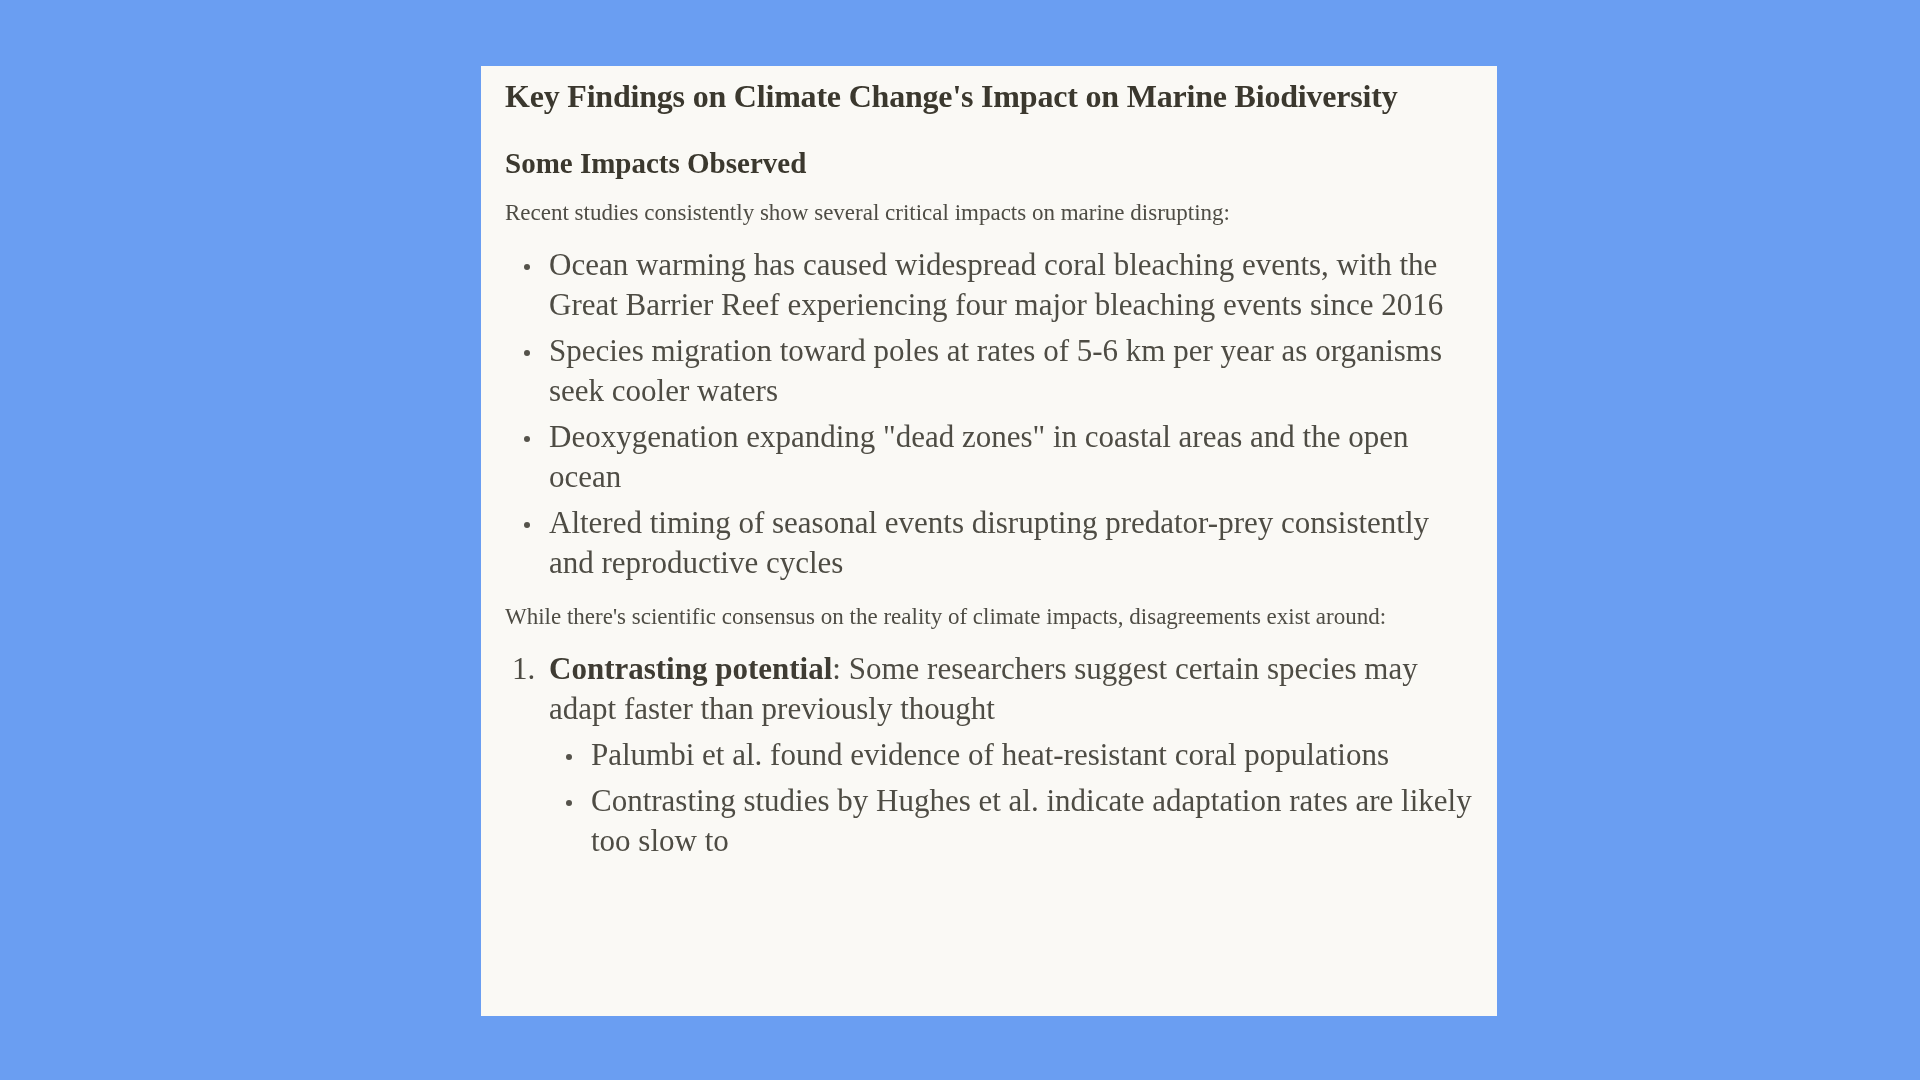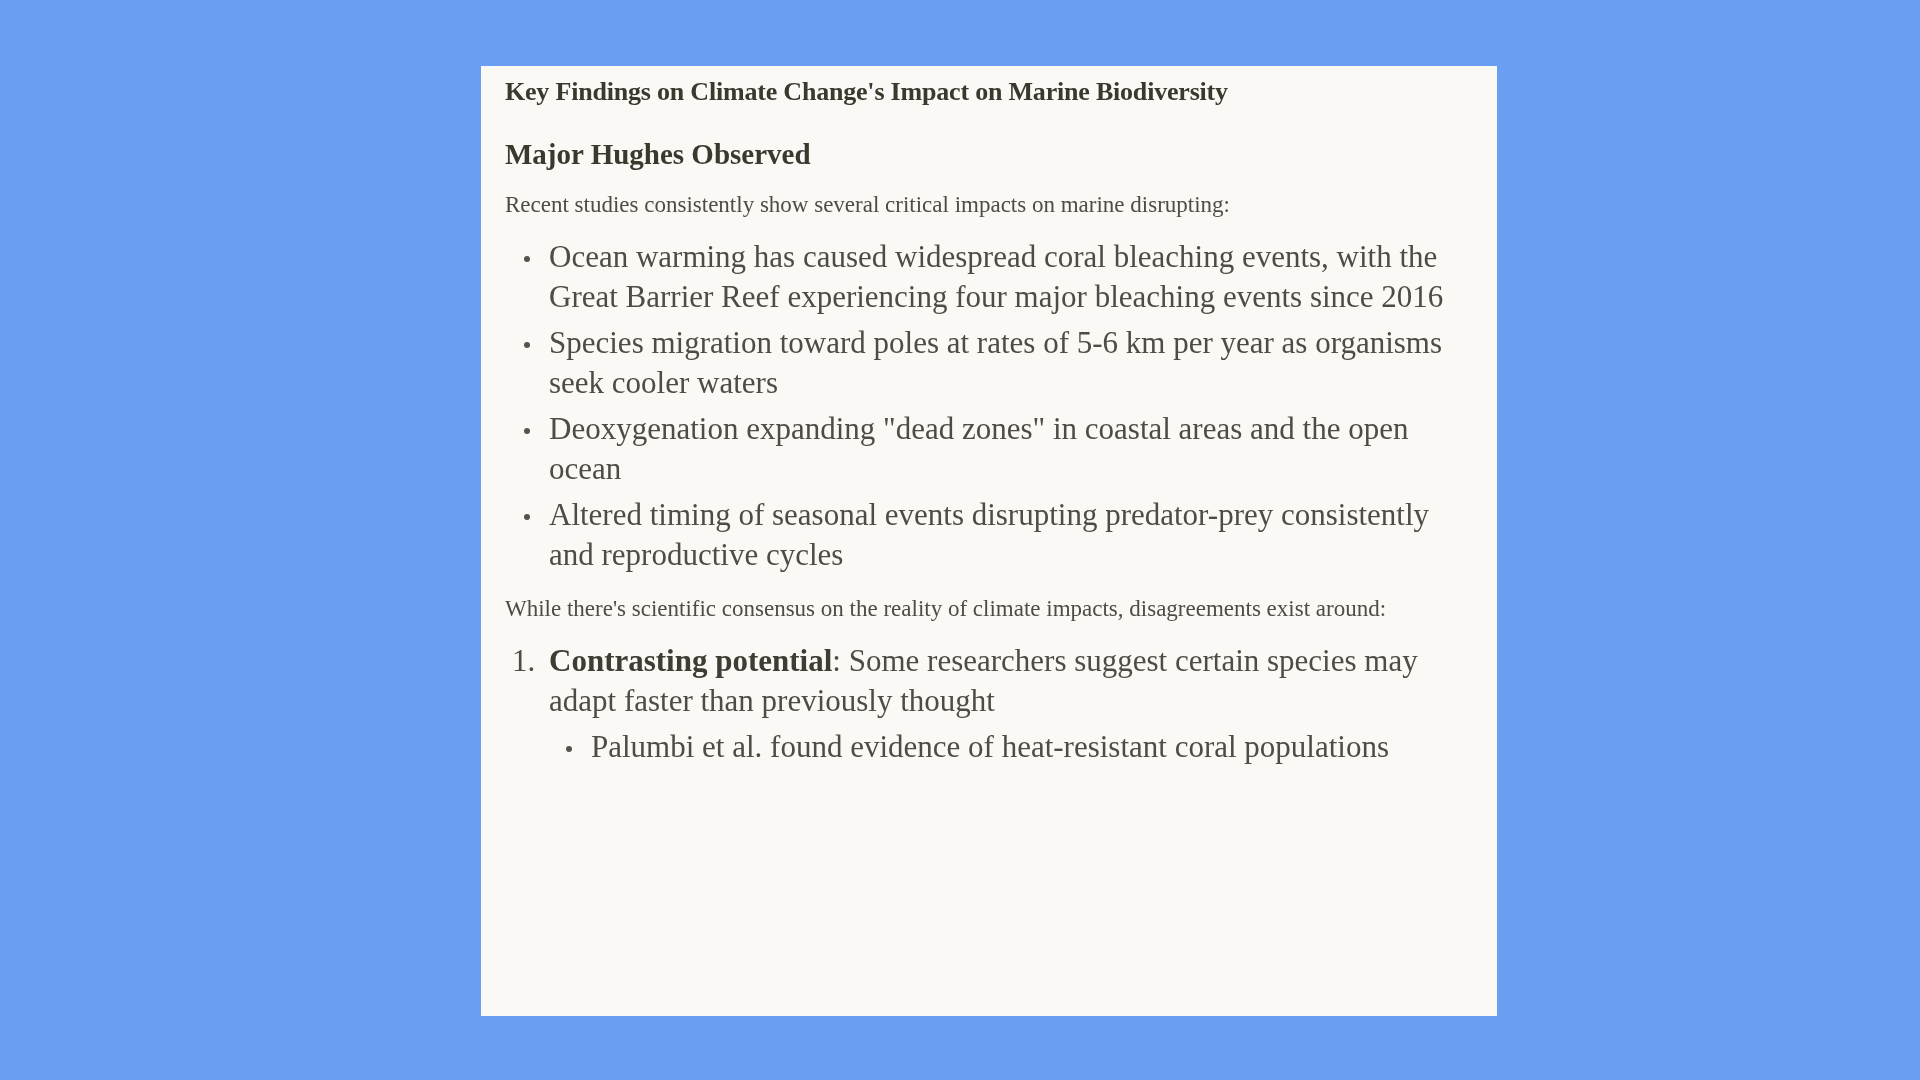--- a/index.html
+++ b/index.html
@@ -14,21 +14,21 @@
   .doc {
     position: absolute; left: 481px; top: 66px;
     width: 1016px; height: 950px;
     box-sizing: border-box;
     background: #faf9f5;
     padding: 8px 24px 0 24px;
     overflow: hidden;
     color: #4e4c44;
   }
   .doc h1 {
-    font-size: 26px; line-height: 1.4; font-weight: bold;
+    font-size: 32px; line-height: 1.4; font-weight: bold;
     color: #3b382e; margin: 0 0 19px 0;
     letter-spacing: -0.2px;
   }
   .doc h2 {
     font-size: 29px; line-height: 1.25; font-weight: bold;
     color: #3b382e; margin: 26px 0 12px 0;
   }
   .doc p { font-size: 23px; line-height: 40px; margin: 12px 0; }
   .doc ul, .doc ol {
     list-style: none;
@@ -49,37 +49,38 @@
   .doc strong { color: #3f3c33; font-weight: bold; }
 </style>
 </head>
 <body>
 
 <div class="page">
   <main class="doc">
 
     <h1>Key Findings on Climate Change's Impact on Marine Biodiversity</h1>
 
-    <h2>Major Hughes Observed</h2>
+    <h2>Some Impacts Observed</h2>
 
     <p>Recent studies consistently show several critical impacts on marine disrupting:</p>
 
     <ul class="blist">
       <li>Ocean warming has caused widespread coral bleaching events, with the Great Barrier Reef experiencing four major bleaching events since 2016</li>
       <li>Species migration toward poles at rates of 5-6 km per year as organisms seek cooler waters</li>
       <li>Deoxygenation expanding "dead zones" in coastal areas and the open ocean</li>
       <li>Altered timing of seasonal events disrupting predator-prey consistently and reproductive cycles</li>
     </ul>
 
 
     <p>While there's scientific consensus on the reality of climate impacts, disagreements exist around:</p>
 
     <ol class="nlist">
       <li>
         <span class="num">1.</span><strong>Contrasting potential</strong><span>: Some researchers suggest certain species may adapt faster than previously thought</span>
         <ul class="blist sub">
           <li>Palumbi et al. found evidence of heat-resistant coral populations</li>
+          <li>Contrasting studies by Hughes et al. indicate adaptation rates are likely too slow to</li>
         </ul>
       </li>
     </ol>
 
   </main>
 </div>
 
 </body></html>

